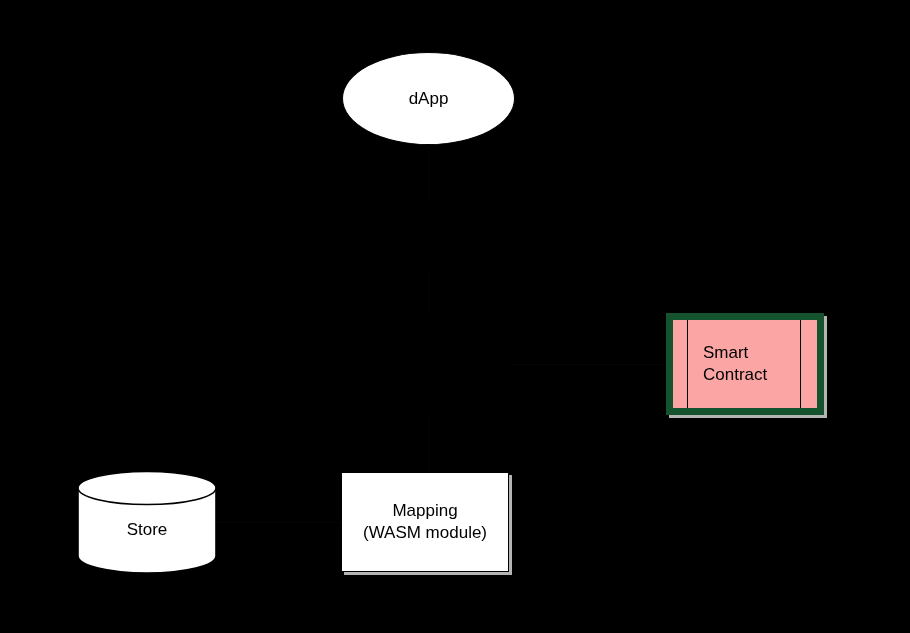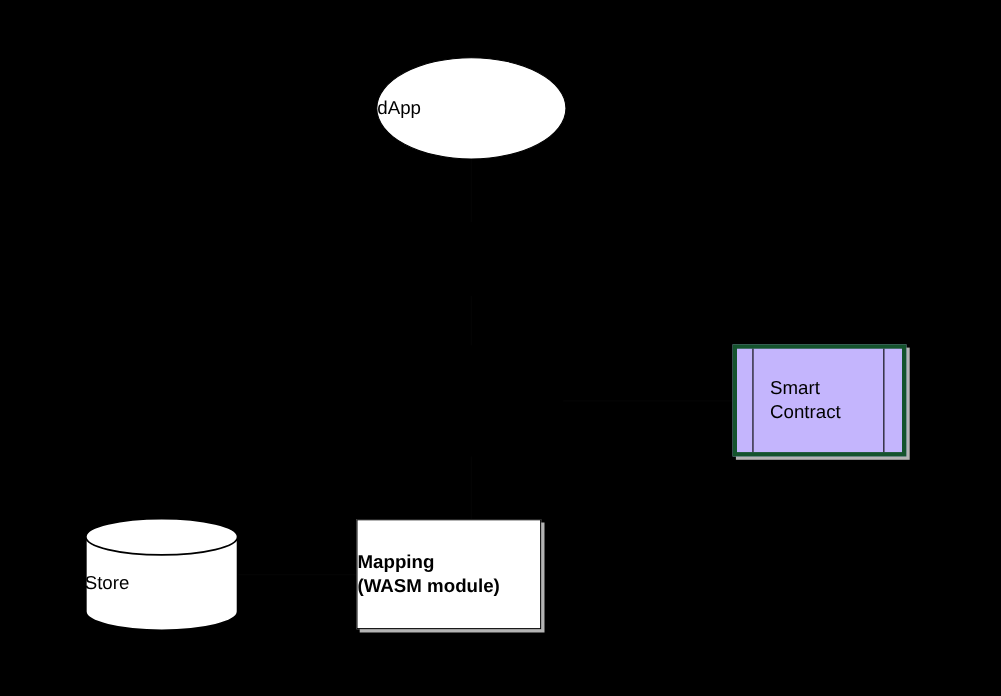--- a/index.html
+++ b/index.html
@@ -18,21 +18,21 @@
     overflow: hidden;
   }
 
   
   .node-label {
     position: absolute;
     left: 0;
     right: 0;
     top: 50%;
     transform: translateY(-50%);
-    text-align: left;
+    text-align: center;
     color: #000000;
     font-size: 17px;
     line-height: 22px;
     white-space: pre-line;
     pointer-events: none;
   }
 
   
   .rect-node {
     position: absolute;
@@ -47,22 +47,22 @@
     position: absolute;
     background: #ffffff;
     border: 1.5px solid #000000;
     border-radius: 50%;
     box-sizing: border-box;
   }
 
   
   .component-node {
     position: absolute;
-    background: #c4b5fd;
-    border: 4px solid #14532d;
+    background: #fca5a5;
+    border: 7px solid #14532d;
     box-shadow: 3px 3px 0 0 rgba(190,190,190,0.95);
     box-sizing: border-box;
   }
   .component-node .divider {
     position: absolute;
     top: 0;
     bottom: 0;
     width: 0;
     border-left: 1px solid #000000;
   }
@@ -108,21 +108,21 @@
   <div class="connector h" style="left:512px; top:364px; width:155px;"></div>
 
   <div class="connector h" style="left:202px; top:522px; width:143px;"></div>
 
   <div class="ellipse-node" style="left:342px; top:52px; width:173px; height:93px;">
     <div class="node-label">dApp</div>
   </div>
 
 
 
-  <div class="rect-node" style="left:324px; top:472px; width:168px; height:100px;font-weight:bold;">
+  <div class="rect-node" style="left:341px; top:472px; width:168px; height:100px;">
     <div class="node-label">Mapping
 (WASM module)</div>
   </div>
 
   <div class="component-node" style="left:666px; top:313px; width:158px; height:102px;">
     <div class="divider left"></div>
     <div class="divider right"></div>
     <div class="node-label">Smart
 Contract</div>
   </div>

